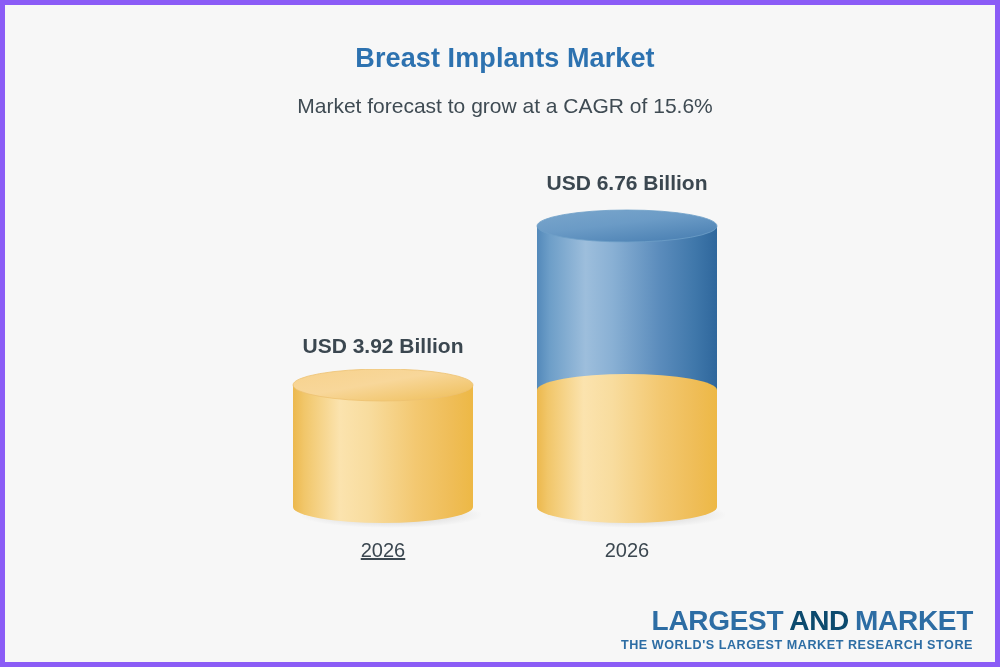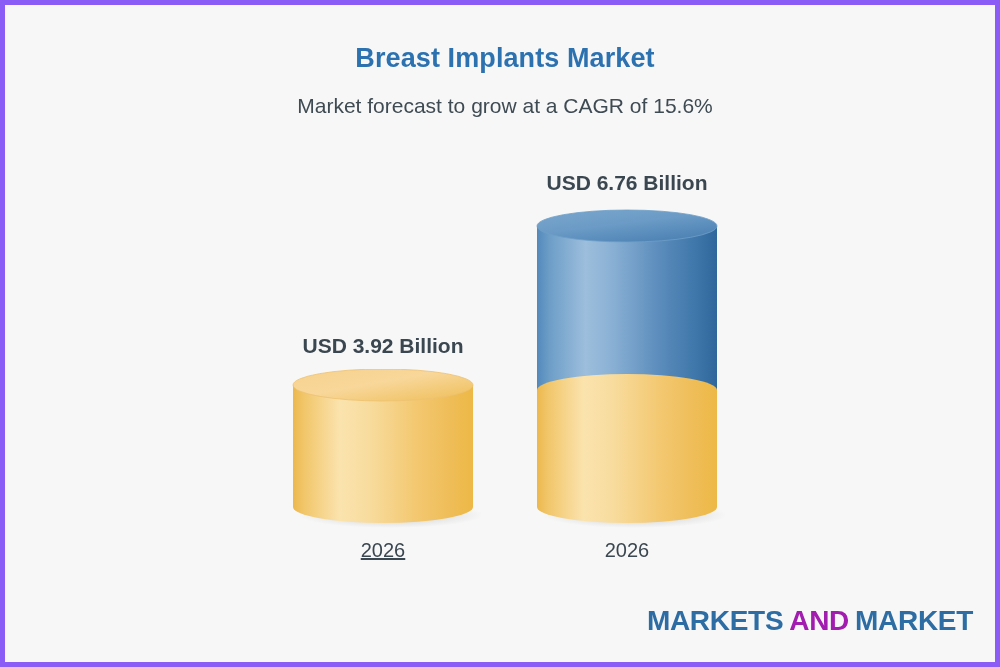--- a/index.html
+++ b/index.html
@@ -101,21 +101,21 @@
     line-height: 1;
   }
   #logo-wordmark {
     font-size: 28px;
     font-weight: bold;
     letter-spacing: -0.3px;
     white-space: nowrap;
     line-height: 1;
   }
   .logo-blue { color: #2d6da4; }
-  .logo-gold { color: #a21caf; }
+  .logo-gold { color: #0c4a6e; }
   #logo-tagline {
     margin-top: 4px;
     font-size: 12.6px;
     font-weight: bold;
     color: #2d6da4;
     letter-spacing: 0.55px;
     white-space: nowrap;
   }
 </style>
 </head>
@@ -209,16 +209,17 @@
         <path d="M 2,185 A 90,16 0 0 1 182,185 L 182,302 A 90,16 0 0 1 2,302 Z" fill="url(#yellowBody2)"></path>
       </svg>
 
       <div class="category-label" style="left:522px; top:534px; width:200px;">2026</div>
     </div>
 
   </div>
 
 
   <div id="logo">
-    <div id="logo-wordmark"><span class="logo-blue">MARKETS</span><span class="logo-gold" style="margin:0 6px;">AND</span><span class="logo-blue">MARKET</span></div>
+    <div id="logo-wordmark"><span class="logo-blue">LARGEST</span><span class="logo-gold" style="margin:0 6px;">AND</span><span class="logo-blue">MARKET</span></div>
+    <div id="logo-tagline">THE WORLD'S LARGEST MARKET RESEARCH STORE</div>
   </div>
 
 </div>
 
 </body></html>

